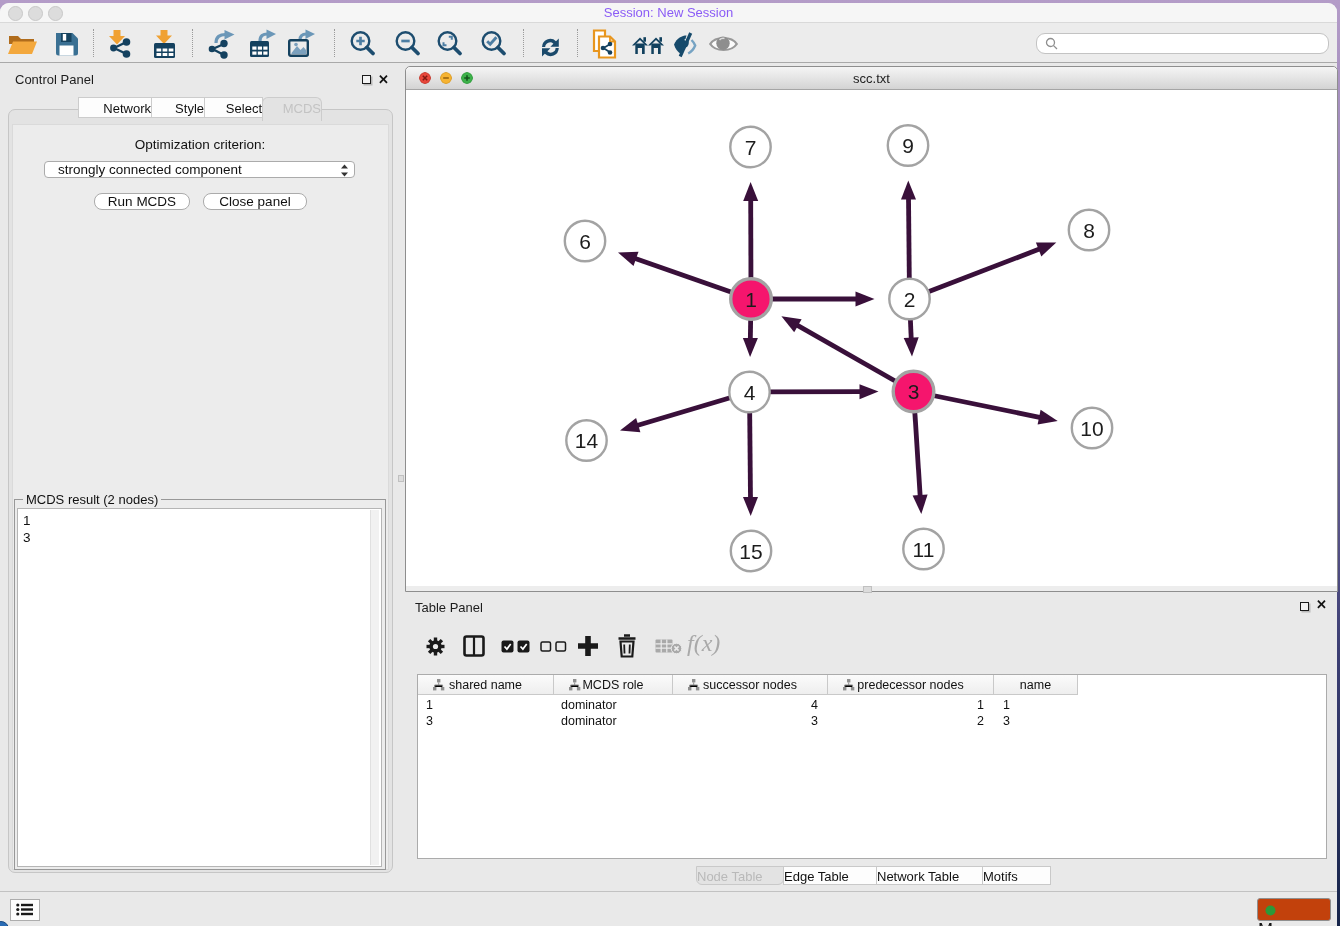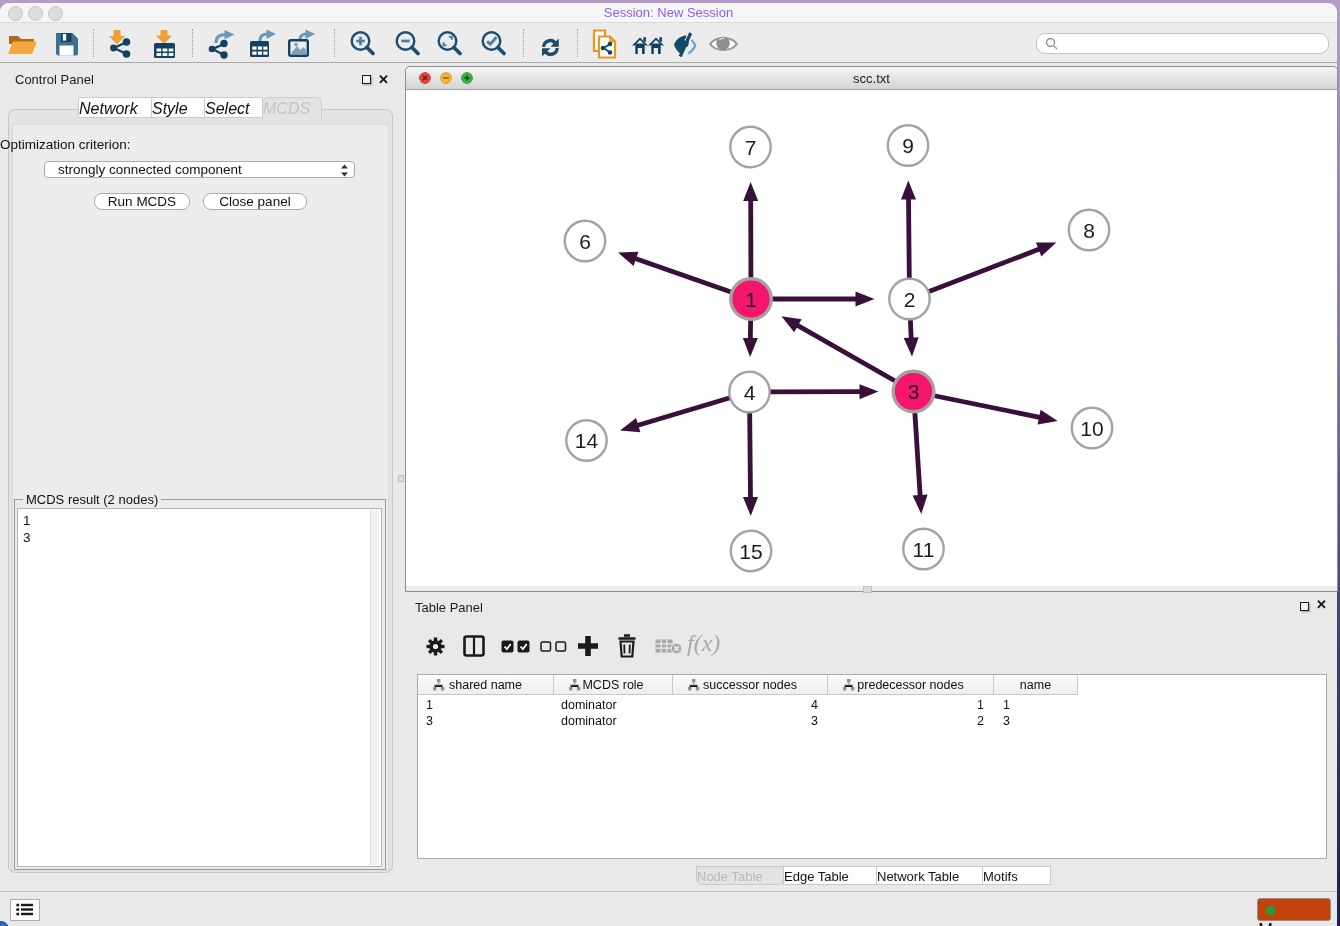--- a/index.html
+++ b/index.html
@@ -18,23 +18,23 @@
 #search{position:absolute;left:1036px;top:10px;width:291px;height:19px;background:#fff;
  border:1px solid #c3c3c3;border-radius:9px;}
 #search svg{position:absolute;left:8px;top:3px;}
 
 #cp-title{position:absolute;left:15px;top:69px;font-size:13px;color:#1d1d1d;}
 .hicon{position:absolute;font-size:13px;color:#111;}
 #cp-panel{position:absolute;left:8px;top:106px;width:383px;height:762px;background:#e3e3e3;
  border:1px solid #c6c6c6;border-radius:7px;}
 #cp-inner{position:absolute;left:3px;top:14px;width:375px;height:744px;background:#ececec;border:1px solid #dadada;}
 .tab{position:absolute;top:94px;height:21px;background:#fdfdfd;border:1px solid #cccccc;
- font-size:16px;color:#111;text-align:left;line-height:21px;box-sizing:border-box;font-style:italic;}
+ font-size:13px;color:#111;text-align:right;line-height:21px;box-sizing:border-box;}
 #tab-mcds{background:#e3e3e3;color:#c3c3c3;border-radius:6px 6px 0 0;height:24px;border-bottom:none;}
-#optlabel{position:absolute;left:0;top:134px;width:400px;text-align:left;font-size:13.5px;color:#111;}
+#optlabel{position:absolute;left:0;top:134px;width:400px;text-align:center;font-size:13.5px;color:#111;}
 #dropdown{position:absolute;left:44px;top:158px;width:309px;height:15px;background:#fff;
  border:1px solid #ababab;border-radius:4px;font-size:13.5px;color:#111;line-height:15px;}
 #dropdown span{padding-left:13px;}
 .btn{position:absolute;top:190px;height:15px;background:#fff;border:1px solid #ababab;border-radius:8px;
  font-size:13.5px;color:#111;text-align:center;line-height:15px;box-sizing:content-box;}
 
 #grp{position:absolute;left:14px;top:496px;width:370px;height:369px;border:1px solid #989898;}
 #grp-label{position:absolute;left:23px;top:489px;background:#ececec;padding:0 3px;font-size:13px;color:#111;}
 #grp-white{position:absolute;left:17px;top:505px;width:365px;height:359px;background:#fff;border:1px solid #b5b5b5;box-sizing:border-box;}
 #grp-white .val{position:absolute;left:5px;font-size:13.5px;color:#111;}

